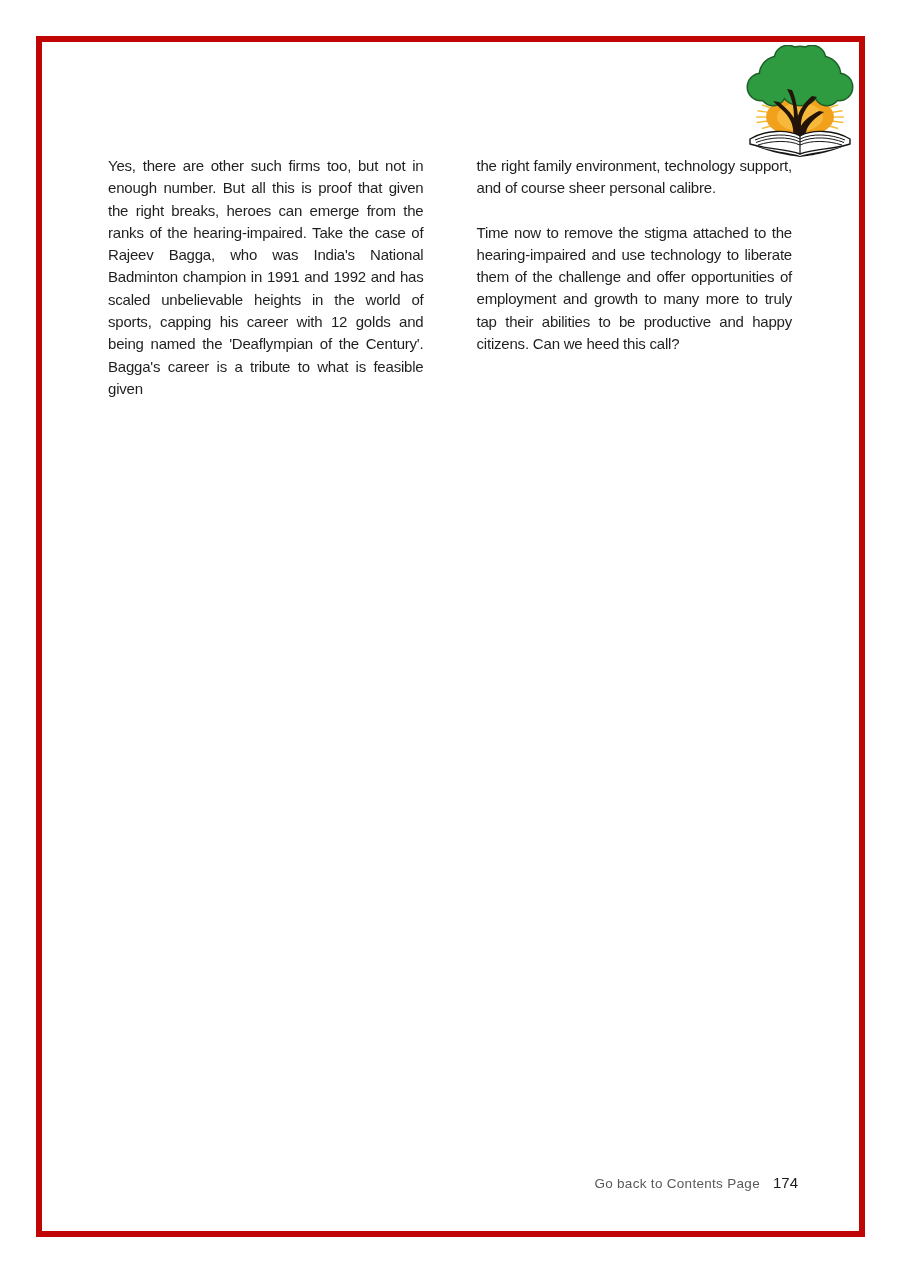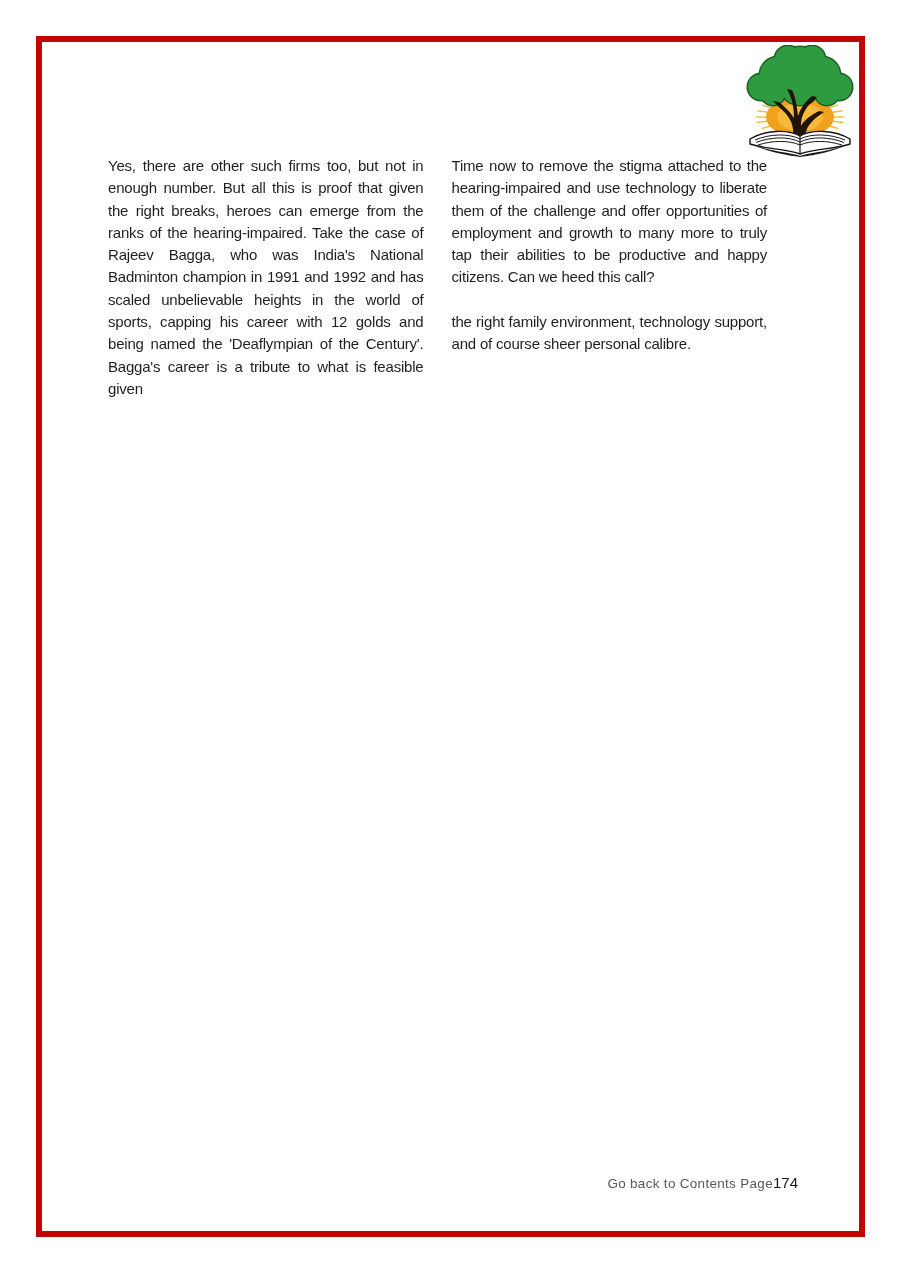--- a/index.html
+++ b/index.html
@@ -31,40 +31,41 @@
     top: 3px;
     width: 115px;
     height: 112px;
   }
   .columns {
     position: absolute;
     left: 66px;
     top: 113px;
     width: 684px;
     display: flex;
-    column-gap: 28px;
+    column-gap: 53px;
   }
   .col {
     width: 315.5px;
     flex: 0 0 auto;
   }
   .col p {
     margin: 0 0 22px 0;
     font-size: 15px;
     line-height: 22.3px;
     color: #1f1f1f;
     letter-spacing: -0.2px;
     text-align: justify;
   }
   .footer {
     position: absolute;
     top: 1132px;
     right: 61px;
     display: flex;
     align-items: baseline;
+    gap: 13px;
   }
   .footer a {
     font-size: 13.5px;
     color: #595959;
     text-decoration: none;
     letter-spacing: 0.3px;
     cursor: pointer;
   }
   .footer .pagenum {
     font-size: 15px;
@@ -148,22 +149,22 @@
                  C84,109 64,111 57,112 C50,111 30,109 10,100 Z" fill="#161616"></path>
         <line x1="57" y1="91" x2="57" y2="109" stroke="#161616" stroke-width="1.2"></line>
       </svg>
     </div>
 
     <div class="columns">
       <div class="col">
         <p>Yes, there are other such firms too, but not in enough number. But all this is proof that given the right breaks, heroes can emerge from the ranks of the hearing-impaired. Take the case of Rajeev Bagga, who was India's National Badminton champion in 1991 and 1992 and has scaled unbelievable heights in the world of sports, capping his career with 12 golds  and being named the 'Deaflympian of the Century'. Bagga's career is a tribute to what is feasible given</p>
       </div>
       <div class="col">
+        <p>the right family environment, technology support, and of course sheer personal calibre.</p>
         <p>Time now to remove the stigma attached to the hearing-impaired and use technology to liberate them of the challenge and offer opportunities of employment and growth to many more to truly tap their abilities to be productive and happy citizens. Can we heed this call?</p>
-        <p>the right family environment, technology support, and of course sheer personal calibre.</p>
       </div>
     </div>
 
     <div class="footer">
       <a>Go back to Contents Page</a>
       <span class="pagenum">174</span>
     </div>
 
   </div>
 </div>

